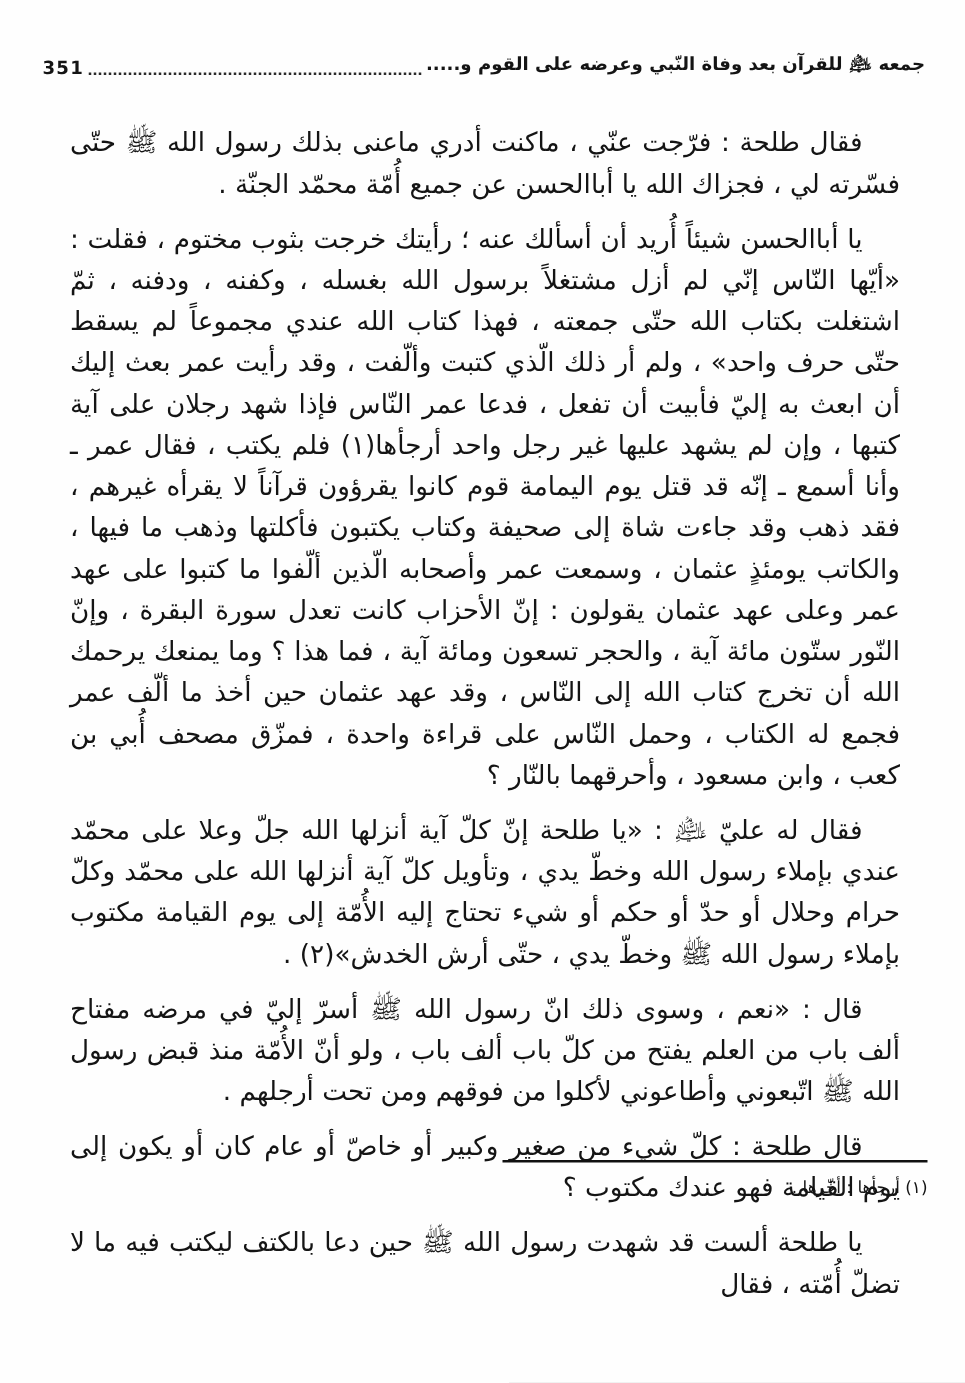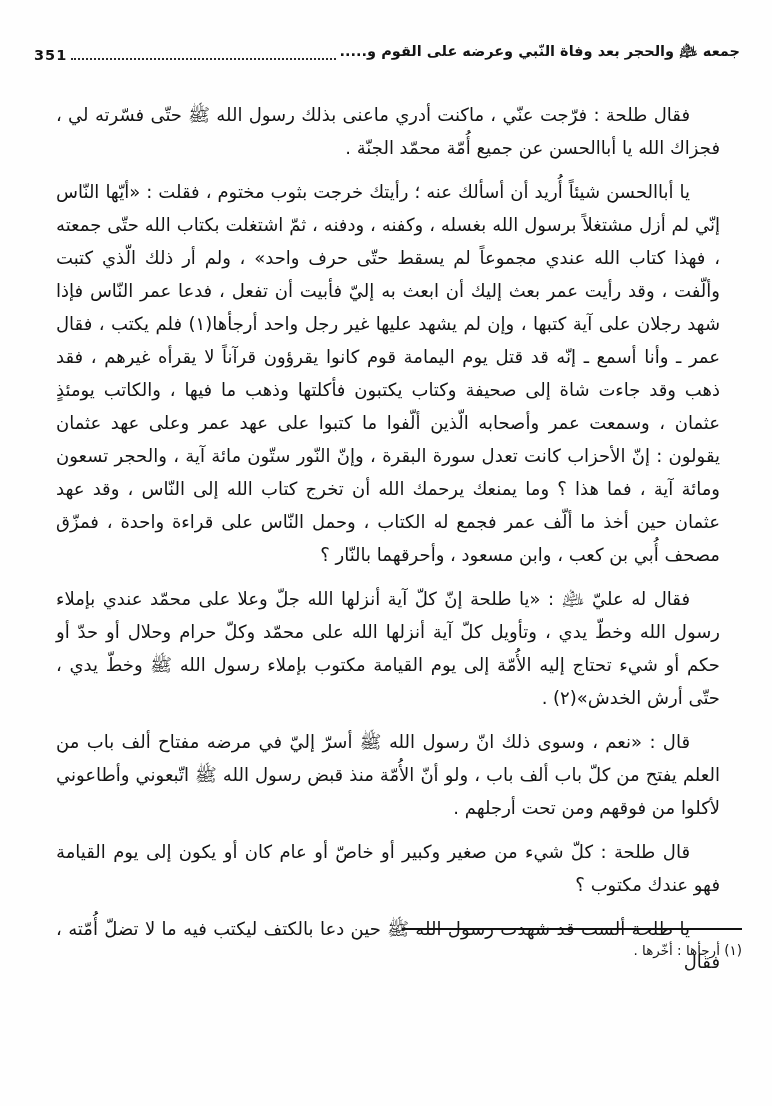--- a/index.html
+++ b/index.html
@@ -38,21 +38,21 @@
     height: 1px;
   }
   .page-number { flex: 0 0 auto; letter-spacing: 1px; }
 
   
   .body-text {
     position: absolute;
     top: 98px;
     right: 52px;
     left: 56px;
-    font-size: 18px;
+    font-size: 21px;
     line-height: 33px;
     text-align: justify;
   }
   .body-text p {
     margin: 0 0 11px 0;
     text-indent: 30px; 
   }
 
   
   .footnotes {
@@ -71,21 +71,21 @@
     margin-bottom: 7px;
   }
   .footnotes p { margin: 0; }
 </style>
 </head>
 <body>
 
 <div class="page">
 
   <header class="page-header">
-    <span class="header-title">جمعه ﵇ والحجر بعد وفاة النّبي وعرضه على القوم و.....</span>
+    <span class="header-title">جمعه ﵇ للقرآن بعد وفاة النّبي وعرضه على القوم و.....</span>
     <span class="dot-leader"></span>
     <span class="page-number">351</span>
   </header>
 
   <main class="body-text">
     <p>فقال طلحة : فرّجت عنّي ، ماكنت أدري ماعنى بذلك رسول الله ﷺ حتّى فسّرته لي ، فجزاك الله يا أباالحسن عن جميع أُمّة محمّد الجنّة .</p>
     <p>يا أباالحسن شيئاً أُريد أن أسألك عنه ؛ رأيتك خرجت بثوب مختوم ، فقلت : «أيّها النّاس إنّي لم أزل مشتغلاً برسول الله بغسله ، وكفنه ، ودفنه ، ثمّ اشتغلت بكتاب الله حتّى جمعته ، فهذا كتاب الله عندي مجموعاً لم يسقط حتّى حرف واحد» ، ولم أر ذلك الّذي كتبت وألّفت ، وقد رأيت عمر بعث إليك أن ابعث به إليّ فأبيت أن تفعل ، فدعا عمر النّاس فإذا شهد رجلان على آية كتبها ، وإن لم يشهد عليها غير رجل واحد أرجأها(١) فلم يكتب ، فقال عمر ـ وأنا أسمع ـ إنّه قد قتل يوم اليمامة قوم كانوا يقرؤون قرآناً لا يقرأه غيرهم ، فقد ذهب وقد جاءت شاة إلى صحيفة وكتاب يكتبون فأكلتها وذهب ما فيها ، والكاتب يومئذٍ عثمان ، وسمعت عمر وأصحابه الّذين ألّفوا ما كتبوا على عهد عمر وعلى عهد عثمان يقولون : إنّ الأحزاب كانت تعدل سورة البقرة ، وإنّ النّور ستّون مائة آية ، والحجر تسعون ومائة آية ، فما هذا ؟ وما يمنعك يرحمك الله أن تخرج كتاب الله إلى النّاس ، وقد عهد عثمان حين أخذ ما ألّف عمر فجمع له الكتاب ، وحمل النّاس على قراءة واحدة ، فمزّق مصحف أُبي بن كعب ، وابن مسعود ، وأحرقهما بالنّار ؟</p>
     <p>فقال له عليّ ﵇ : «يا طلحة إنّ كلّ آية أنزلها الله جلّ وعلا على محمّد عندي بإملاء رسول الله وخطّ يدي ، وتأويل كلّ آية أنزلها الله على محمّد وكلّ حرام وحلال أو حدّ أو حكم أو شيء تحتاج إليه الأُمّة إلى يوم القيامة مكتوب بإملاء رسول الله ﷺ وخطّ يدي ، حتّى أرش الخدش»(٢) .</p>
     <p>قال : «نعم ، وسوى ذلك انّ رسول الله ﷺ أسرّ إليّ في مرضه مفتاح ألف باب من العلم يفتح من كلّ باب ألف باب ، ولو أنّ الأُمّة منذ قبض رسول الله ﷺ اتّبعوني وأطاعوني لأكلوا من فوقهم ومن تحت أرجلهم .</p>
     <p>قال طلحة : كلّ شيء من صغير وكبير أو خاصّ أو عام كان أو يكون إلى يوم القيامة فهو عندك مكتوب ؟</p>

